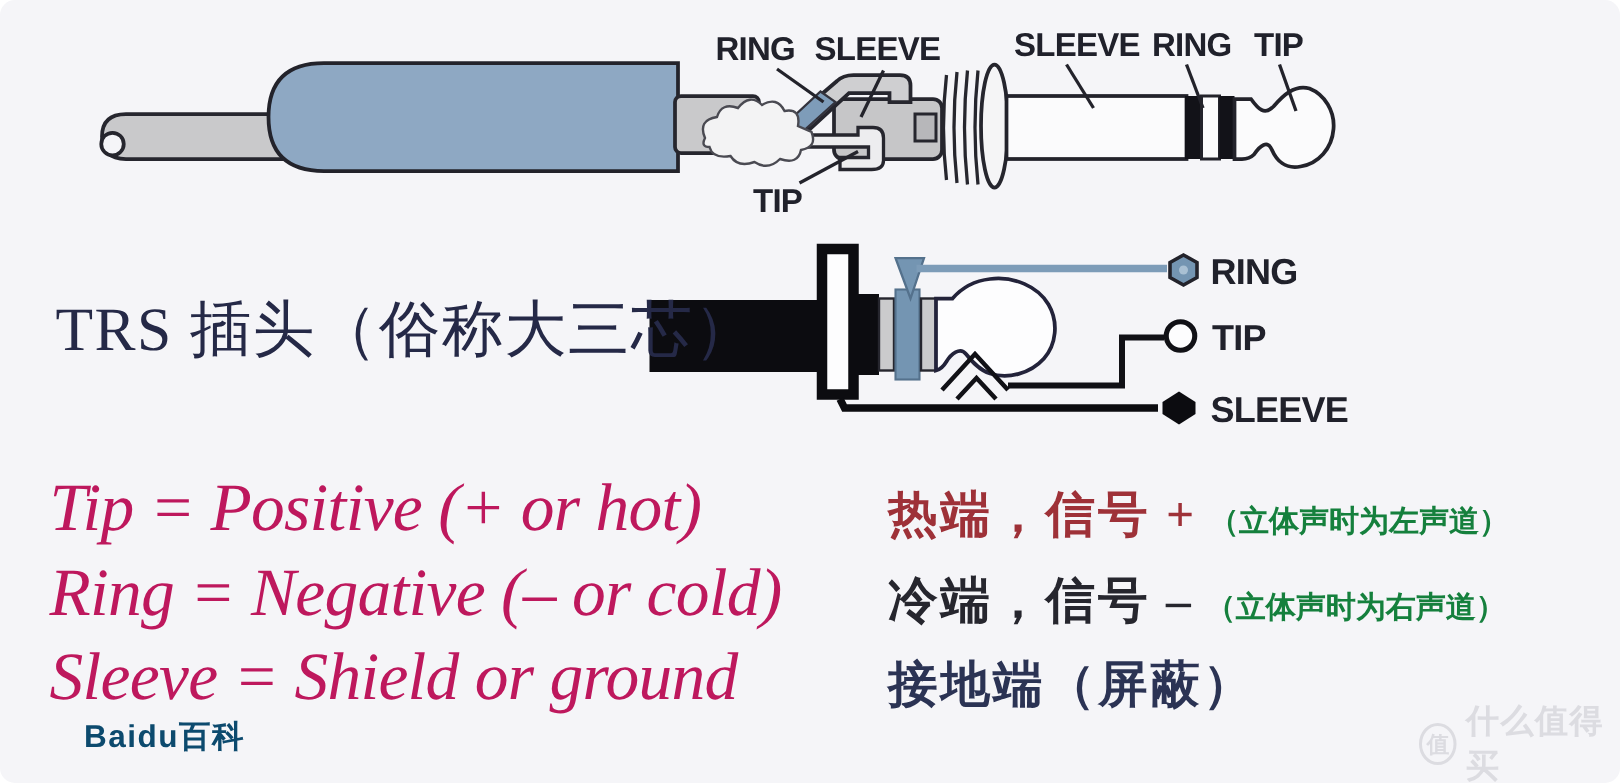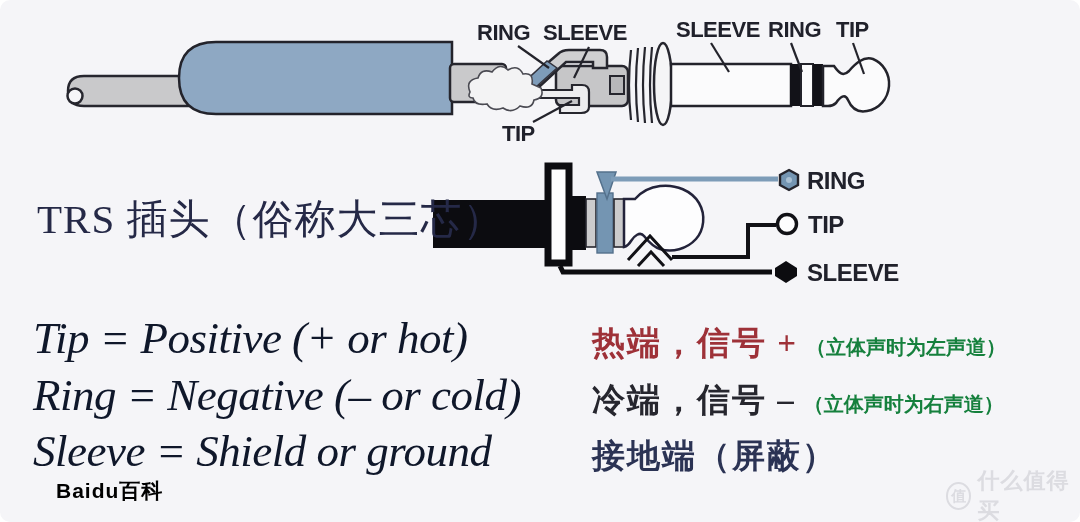--- a/index.html
+++ b/index.html
@@ -17,38 +17,38 @@
   .title-zh{
     position:absolute;left:37px;top:192px;
     font-family:"Liberation Serif","DejaVu Serif",serif;
     font-size:41px;color:#252947;letter-spacing:1px;white-space:nowrap;
   }
   .legend-row{position:absolute;left:0;width:1080px;height:58px;white-space:nowrap;}
   .row-1{top:312px;} .row-2{top:369px;} .row-3{top:425px;}
   .legend-en{
     position:absolute;left:33px;top:0;
     font-family:"Liberation Serif","DejaVu Serif",serif;
-    font-style:italic;font-size:45px;color:#0f172a;letter-spacing:-0.5px;
+    font-style:italic;font-size:45px;color:#be185d;letter-spacing:-0.5px;
   }
   .legend-zh{
     position:absolute;left:592px;top:9px;
     font-family:"Liberation Serif","DejaVu Serif",serif;
     font-weight:bold;font-size:33px;letter-spacing:2px;
   }
   .legend-note{
     font-family:"Liberation Serif","DejaVu Serif",serif;
     font-weight:bold;font-size:20px;color:#15803d;letter-spacing:0;
     margin-left:8px;
   }
   .zh-hot{color:#9e3138;}
   .zh-cold{color:#26262e;}
   .zh-ground{color:#2b3354;}
   .wm-left{
     position:absolute;left:56px;top:477px;
-    font-size:21px;font-weight:bold;color:#000000;letter-spacing:1px;
+    font-size:21px;font-weight:bold;color:#0c4a6e;letter-spacing:1px;
   }
   .wm-right{
     position:absolute;left:946px;top:483px;height:26px;
     display:flex;align-items:center;gap:6px;color:#dcdce1;
   }
   .wm-circle{
     display:inline-flex;align-items:center;justify-content:center;
     width:24px;height:24px;border:2px solid #dcdce1;border-radius:50%;
     font-size:15px;font-weight:bold;
   }

